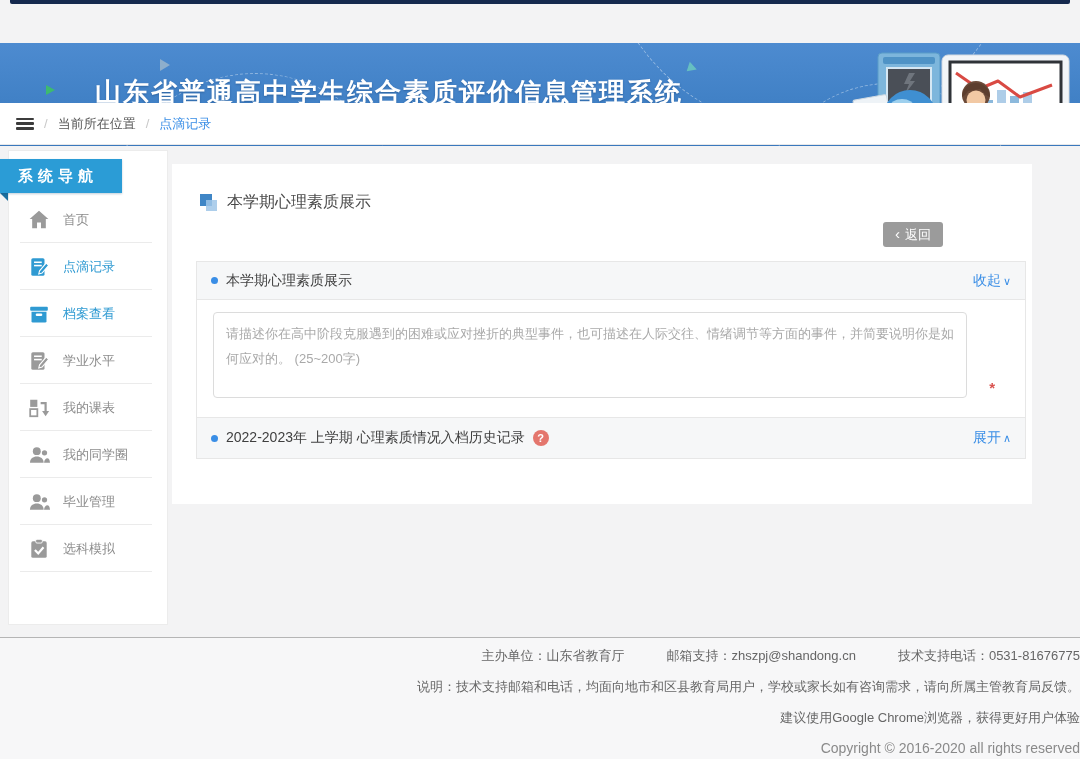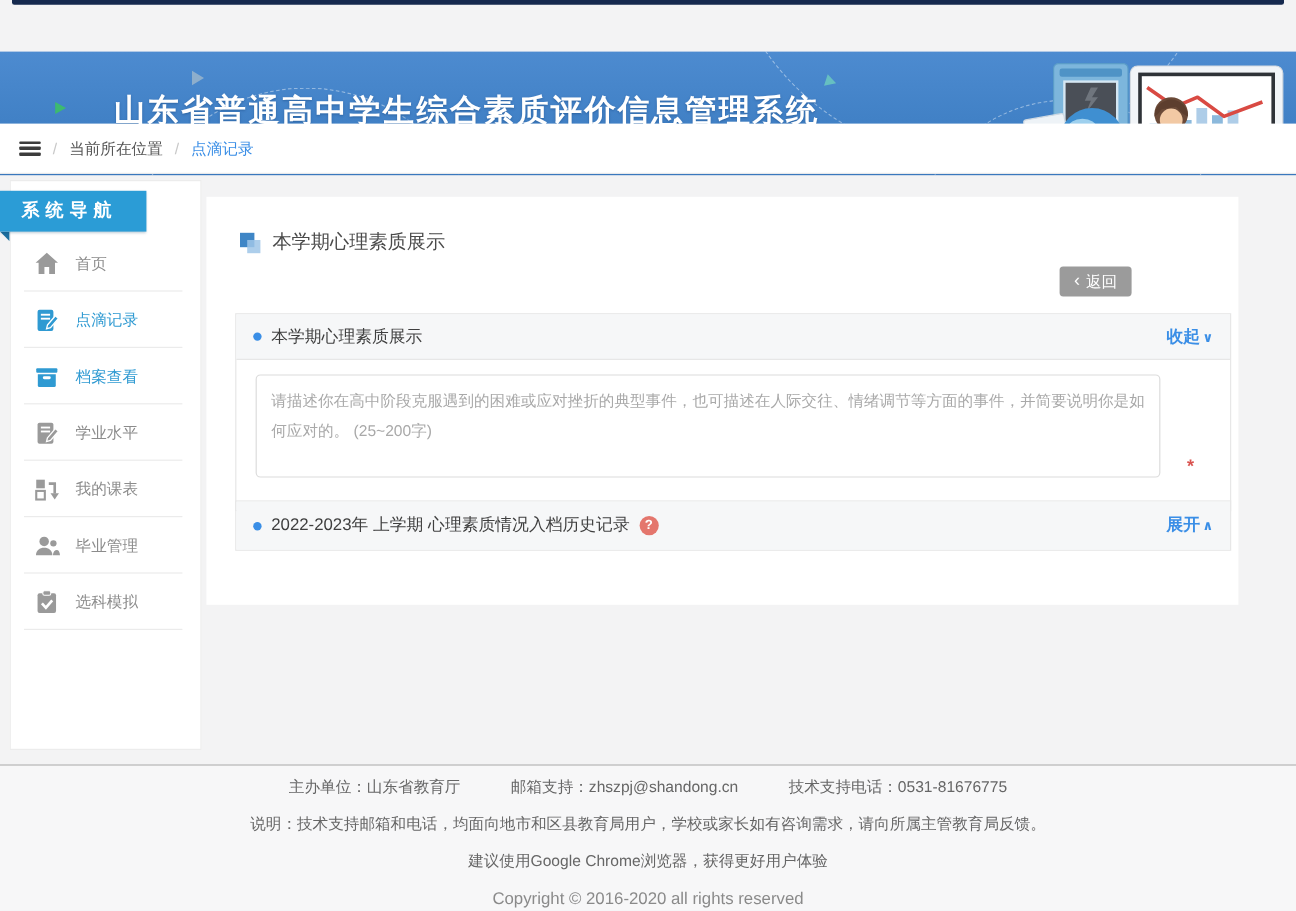--- a/index.html
+++ b/index.html
@@ -74,39 +74,39 @@
   .btn-back { background:#9b9b9b; }
   .btn-save { background:#3d9bd8;margin-top:44px; }
   .chev { font-size:15px; line-height:1; margin-top:-2px; }
 
   .panel { position:absolute; left:24px; width:830px; border:1px solid #e7e7e7; background:#fff; }
   .panel1 { top:97px; }
   .panel-head { height:38px; background:#f6f7f8; border-bottom:1px solid #e7e7e7;
     display:flex; align-items:center; padding:0 14px; }
   .dot { width:7px; height:7px; border-radius:50%; background:#3a8ee6; margin-right:8px; flex:0 0 7px; }
   .panel-title { font-size:14px; color:#3f3f3f; }
-  .panel-link { margin-left:auto; color:#3a8ee6; font-size:14px; cursor:pointer;font-weight:bold; }
+  .panel-link { margin-left:auto; color:#3a8ee6; font-size:14px; cursor:pointer; }
   .panel-link .caret { font-size:11px; margin-left:2px; }
   .panel-body { padding:12px 16px 22px 16px; position:relative; }
   textarea.input { width:754px; height:86px; border:1px solid #dcdcdc; border-radius:4px;
     resize:none; padding:9px 12px; font-size:13px; line-height:1.9; color:#333;
     font-family:inherit; outline:none; }
   textarea.input::placeholder { color:#a9a9a9; }
   .req { position:absolute; right:30px; bottom:28px; color:#d9534f; font-size:15px; font-weight:bold; }
 
   .panel2 { top:253px; border-bottom:1px solid #e7e7e7; }
   .panel2 .panel-head { border-bottom:none; height:40px; }
   .qmark { display:inline-flex; width:16px; height:16px; border-radius:50%;
     background:#e4766d; color:#fff; font-size:11px; font-weight:bold;
     align-items:center; justify-content:center; margin-left:8px; cursor:pointer; }
 
   
   .footer { position:absolute; left:0; top:637px; width:1080px; height:122px;
     background:#f7f7f8; border-top:1px solid #b5b5b5; display:flex; flex-direction:column;
-    align-items:center; padding-top:9px; gap:13px; }
+    align-items:flex-end; padding-top:9px; gap:13px; }
   .f-line { font-size:13px; color:#666; display:flex; gap:42px; }
   .f-copy { font-size:14px; color:#8a8a8a; }
 </style>
 </head>
 <body>
 
 <div class="page">
 
   <div class="header">
     <div class="dash-arc arc1"></div>
@@ -209,20 +209,29 @@
       <span class="lbl">学业水平</span>
     </div>
     <div class="nav-item">
       <svg class="ic" viewBox="0 0 20 20">
         <rect x="2" y="2.5" width="6.5" height="6.5" fill="currentColor"></rect>
         <rect x="2" y="11" width="6.5" height="6.5" fill="none" stroke="currentColor" stroke-width="1.6"></rect>
         <path d="M11.5 5.5 h4.5 v7.5" fill="none" stroke="currentColor" stroke-width="2"></path>
         <polygon points="16,17.5 12.8,12.8 19.2,12.8" fill="currentColor"></polygon>
       </svg>
       <span class="lbl">我的课表</span>
+    </div>
+    <div class="nav-item">
+      <svg class="ic" viewBox="0 0 20 20">
+        <circle cx="8" cy="6.5" r="3.6" fill="currentColor"></circle>
+        <path d="M1.8 17 c0 -3.6 2.8 -5.6 6.2 -5.6 s6.2 2 6.2 5.6 z" fill="currentColor"></path>
+        <circle cx="15" cy="8" r="2.4" fill="currentColor"></circle>
+        <path d="M14.6 17 c0.2 -2.6 1.5 -4 3 -4 1.2 0 2.2 1.2 2.4 4 z" fill="currentColor"></path>
+      </svg>
+      <span class="lbl">我的同学圈</span>
     </div>
     <div class="nav-item">
       <svg class="ic" viewBox="0 0 20 20">
         <circle cx="8" cy="6.5" r="3.6" fill="currentColor"></circle>
         <path d="M1.8 17 c0 -3.6 2.8 -5.6 6.2 -5.6 s6.2 2 6.2 5.6 z" fill="currentColor"></path>
         <circle cx="15" cy="8" r="2.4" fill="currentColor"></circle>
         <path d="M14.6 17 c0.2 -2.6 1.5 -4 3 -4 1.2 0 2.2 1.2 2.4 4 z" fill="currentColor"></path>
       </svg>
       <span class="lbl">毕业管理</span>
     </div>

